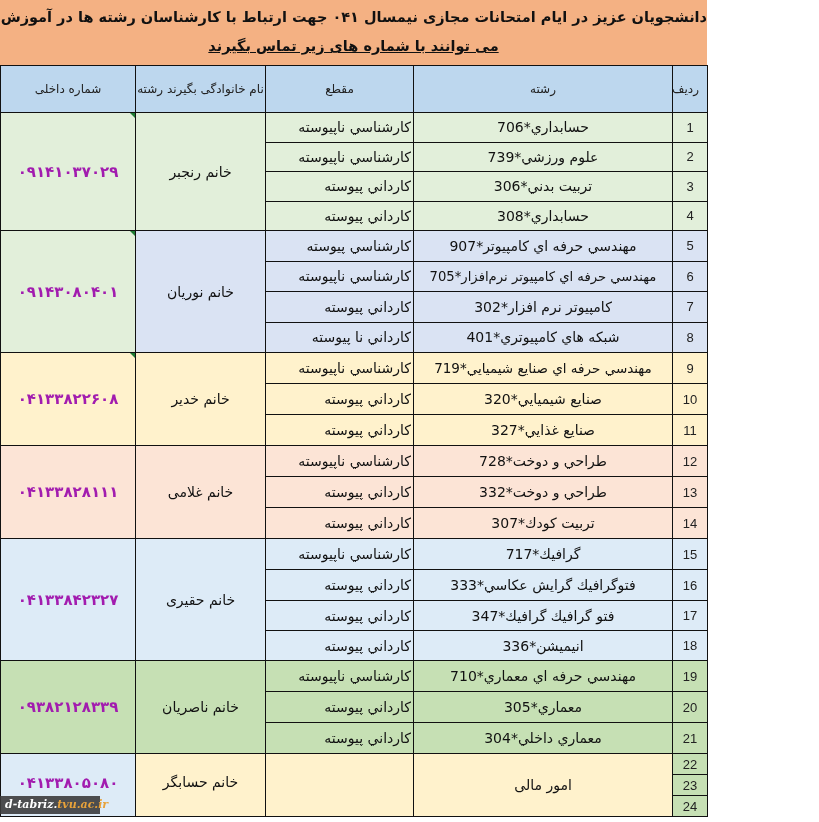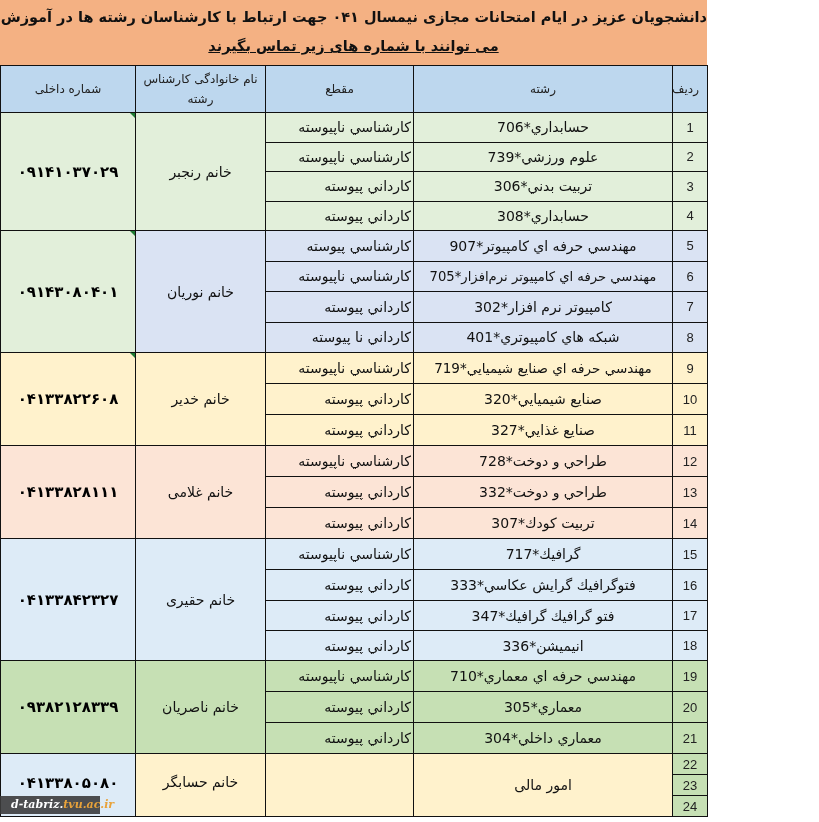--- a/index.html
+++ b/index.html
@@ -15,35 +15,35 @@
   table { position: absolute; left: 0; top: 65px; border-collapse: collapse;
           table-layout: fixed; width: 707px; direction: ltr; }
   td, th { border: 1.3px solid #111; padding: 0; text-align: center; vertical-align: middle;
            font-weight: normal; overflow: hidden; white-space: nowrap; }
   th { background: #bdd7ee; font-size: 12px; color: #222; direction: rtl; }
   th.num-h { text-align: right; padding-right: 8px; }
   td.rasheh { font-size: 14px; direction: rtl; color: #111; }
   td.maqta { font-size: 14px; direction: rtl; text-align: right; padding-right: 2px; color: #111; }
   td.rownum { font-family: "Liberation Sans", sans-serif; font-size: 13px; color: #222; }
   td.name { font-size: 14px; direction: rtl; color: #111; }
-  td.phone { font-size: 15px; letter-spacing: 1.5px; direction: ltr; color: #000000; font-weight: bold; }
+  td.phone { font-size: 15px; letter-spacing: 1.5px; direction: ltr; color: #a21caf; font-weight: bold; }
   .corner { position: relative; }
   .corner::after { content: ""; position: absolute; right: 0; top: 0; width: 0; height: 0;
                    border-top: 5px solid #1e7b34; border-left: 5px solid transparent; }
   .g1 { background: #e2efda; }
   .g2 { background: #dae3f3; }
   .g3 { background: #fff2cc; }
   .g4 { background: #fce4d6; }
   .g5 { background: #ddebf7; }
   .g6 { background: #c6e0b4; }
   .g7 { background: #fff2cc; }
   .watermark { position: absolute; left: 0; top: 796px; width: 100px; height: 18px;
                background: rgba(60,60,60,0.9); color: #fff; font-family: "DejaVu Serif", serif;
                font-style: italic; font-weight: bold; font-size: 11px; line-height: 18px;
-               padding-left: 11px; box-sizing: border-box; white-space: nowrap; }
+               padding-left: 5px; box-sizing: border-box; white-space: nowrap; }
   .watermark .dom { color: #e8a23a; }
 </style>
 </head>
 <body>
 
 <div class="sheet">
   <div class="title">
     <div class="l1">دانشجویان عزیز در ایام امتحانات مجازی نیمسال ۰۴۱ جهت ارتباط با کارشناسان رشته ها در آموزش   آموزشکده الزهرا(س)تبریز</div>
     <div class="l2">می توانند با شماره های زیر تماس بگیرند</div>
   </div>
@@ -52,21 +52,21 @@
     <colgroup>
       <col style="width:135px">
       <col style="width:130px">
       <col style="width:148px">
       <col style="width:259px">
       <col style="width:35px">
     </colgroup>
     <tbody>
         <tr style="height:47px">
       <th>شماره داخلی</th>
-      <th style="white-space:normal;line-height:20px;">نام خانوادگی کارشناس رشته</th>
+      <th style="white-space:normal;line-height:20px;">نام خانوادگی بگیرند رشته</th>
       <th>مقطع</th>
       <th>رشته</th>
       <th class="num-h">ردیف</th>
     </tr>
 
     <tr class="g1" style="height:29.5px">
       <td rowspan="4" class="phone corner g1">۰۹۱۴۱۰۳۷۰۲۹</td>
       <td rowspan="4" class="name g1">خانم رنجبر</td>
       <td class="maqta">كارشناسي ناپيوسته</td>
       <td class="rasheh">حسابداري*706</td>

